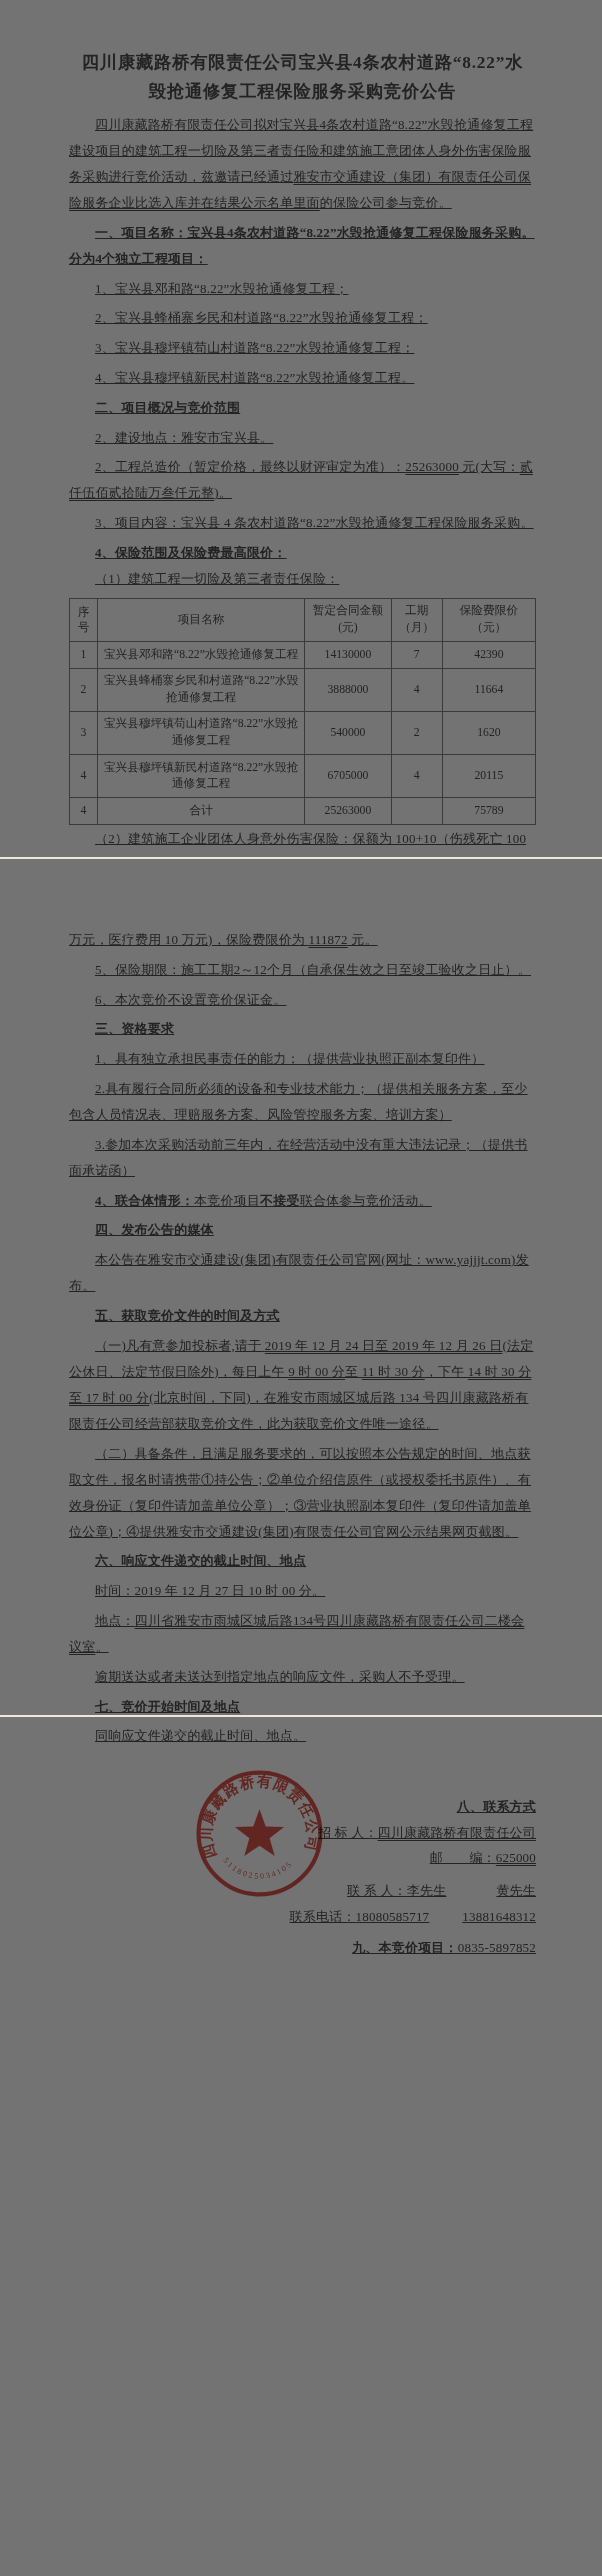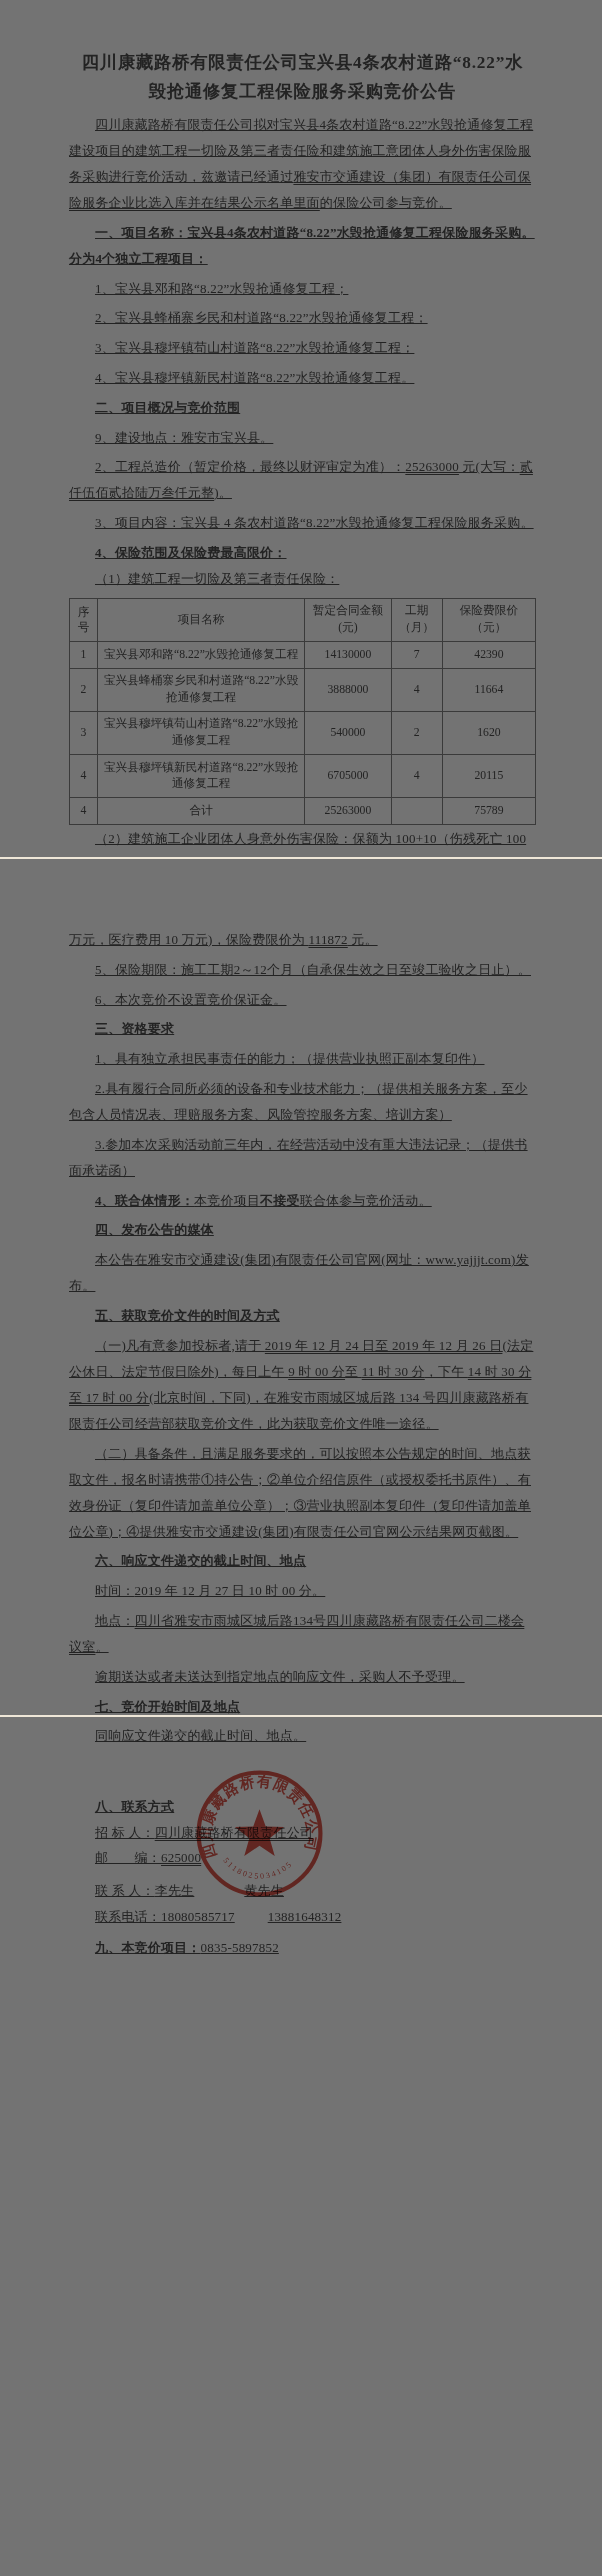--- a/index.html
+++ b/index.html
@@ -10,21 +10,21 @@
   }
   .page{
     position:relative;
     width:602px;height:2576px;
     background:#737373;
     overflow:hidden;
   }
   .block{position:absolute;left:69px;width:467px;}
   #blockA{top:48px;}
   #blockB{top:927px;}
-  #blockC{top:1794px;}
+  #blockC{top:1794px;text-align:right;}
   .title{
     font-size:17.3px;font-weight:700;text-align:center;
     line-height:29px;letter-spacing:0.8px;
   }
   .title-wrap{margin:0 0 6px 0;}
   p{
     margin:0;font-size:13px;line-height:26px;
     text-indent:2em;letter-spacing:0.2px;text-decoration:underline;
   }
   p.sp{margin-top:3.8px;}
@@ -78,21 +78,21 @@
 
     <p><span>四川康藏路桥有限责任公司拟对宝兴县4条农村道路“8.22”水毁抢通修复工程建设项目的建筑工程一切险及第三者责任险和建筑施工意团体人身外伤害保险服务采购进行竞价活动，兹邀请已经通过</span><u>雅安市交通建设（集团）有限责任公司保险服务企业比选入库并在结果公示名单里面</u><span>的保险公司参与竞价。</span></p>
 
     <p class="b sp">一、项目名称：宝兴县4条农村道路“8.22”水毁抢通修复工程保险服务采购。分为4个独立工程项目：</p>
     <p class="sp">1、宝兴县邓和路“8.22”水毁抢通修复工程；</p>
     <p class="sp">2、宝兴县蜂桶寨乡民和村道路“8.22”水毁抢通修复工程；</p>
     <p class="sp">3、宝兴县穆坪镇苟山村道路“8.22”水毁抢通修复工程；</p>
     <p class="sp">4、宝兴县穆坪镇新民村道路“8.22”水毁抢通修复工程。</p>
 
     <p class="b sp">二、项目概况与竞价范围</p>
-    <p class="sp">9、建设地点：雅安市宝兴县。</p>
+    <p class="sp">2、建设地点：雅安市宝兴县。</p>
     <p class="sp"><span>2、工程总造价（暂定价格，最终以财评审定为准）：</span><u>25263000</u><span> 元(大写：</span><u>贰仟伍佰贰拾陆万叁仟元整</u><span>)。</span></p>
     <p class="sp">3、项目内容：宝兴县 4 条农村道路“8.22”水毁抢通修复工程保险服务采购。</p>
     <p class="b sp">4、保险范围及保险费最高限价：</p>
     <p>（1）建筑工程一切险及第三者责任保险：</p>
 
     <table>
       <colgroup>
         <col class="c-no">
           <col class="c-name">
           <col class="c-amt">

